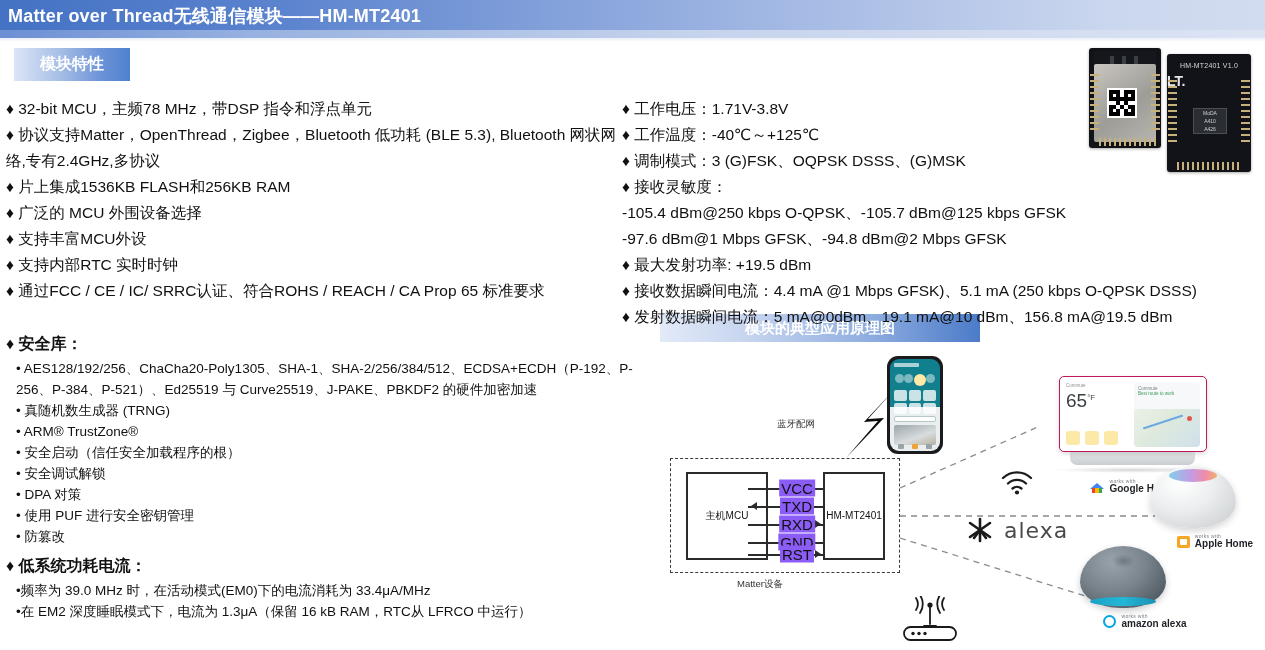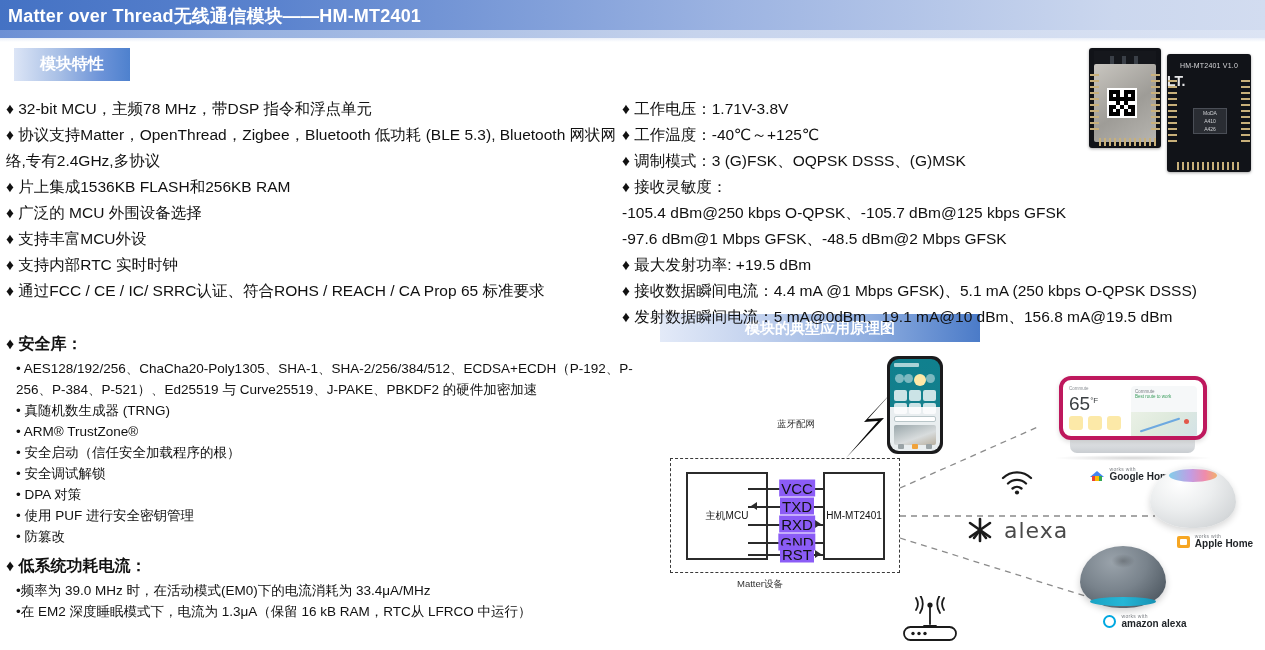--- a/index.html
+++ b/index.html
@@ -180,21 +180,21 @@
   .matterlogo { position: absolute; left: 310px; top: 168px; display: flex; align-items: center; gap: 9px; }
   .matterlogo .mword { font-size: 22px; color: #4a4a4a; letter-spacing: 1px; font-family: "DejaVu Sans", sans-serif; }
 
   
   .dev { position: absolute; }
   .dev-hub  { left: 390px; top: 28px;  width: 175px; }
   .dev-pod  { left: 495px; top: 118px; width: 130px; }
   .dev-echo { left: 425px; top: 198px; width: 130px; }
 
   .hub-screen {
-    width: 148px; height: 64px; background: #fff; border: 4px solid #be185d; border-radius: 12px;
+    width: 148px; height: 76px; background: #fff; border: 1px solid #be185d; border-radius: 5px;
     box-shadow: 0 2px 5px rgba(0,0,0,.14); position: relative; overflow: hidden; margin-left: 14px;
   }
   .hub-screen .hs-l { position:absolute; left:6px; top:6px; width:62px; }
   .hub-temp { font-size:19px; color:#3c4043; font-weight:400; line-height:20px; }
   .hub-temp sup { font-size:8px; }
   .hub-sub { font-size:4.5px; color:#8a8f94; }
   .hub-chips { position:absolute; left:6px; bottom:6px; display:flex; gap:5px; }
   .hub-chips i { width:14px; height:14px; background:#fce9a8; border-radius:3px; display:block; }
   .hub-card { position:absolute; right:6px; top:6px; width:66px; height:64px; background:#f6f8f9; border-radius:4px; overflow:hidden; }
   .hub-card .hc-t { font-size:4.5px; color:#7a7f85; padding:3px 4px 0; }
@@ -277,21 +277,21 @@
     <div class="feat-line line">♦ 支持内部RTC 实时时钟</div>
     <div class="feat-line line">♦ 通过FCC / CE / IC/ SRRC认证、符合ROHS / REACH / CA Prop 65 标准要求</div>
   </div>
 
   <div class="col col-right">
     <div class="feat-line line">♦ 工作电压：1.71V-3.8V</div>
     <div class="feat-line line">♦ 工作温度：-40℃～+125℃</div>
     <div class="feat-line line">♦ 调制模式：3 (G)FSK、OQPSK DSSS、(G)MSK</div>
     <div class="feat-line line">♦ 接收灵敏度：</div>
     <div class="feat-line line">-105.4 dBm@250 kbps O-QPSK、-105.7 dBm@125 kbps GFSK</div>
-    <div class="feat-line line">-97.6 dBm@1 Mbps GFSK、-48.5 dBm@2 Mbps GFSK</div>
+    <div class="feat-line line">-97.6 dBm@1 Mbps GFSK、-94.8 dBm@2 Mbps GFSK</div>
     <div class="feat-line line">♦ 最大发射功率: +19.5 dBm</div>
     <div class="feat-line line">♦ 接收数据瞬间电流：4.4 mA @1 Mbps GFSK)、5.1 mA (250 kbps O-QPSK DSSS)</div>
     <div class="feat-line line">♦ 发射数据瞬间电流：5 mA@0dBm、19.1 mA@10 dBm、156.8 mA@19.5 dBm</div>
   </div>
 
   <div class="col col-sec">
     <div class="sec-title">♦ 安全库：</div>
     <div class="sub-line wrap ind">• AES128/192/256、ChaCha20-Poly1305、SHA-1、SHA-2/256/384/512、ECDSA+ECDH（P-192、P-256、P-384、P-521）、Ed25519 与 Curve25519、J-PAKE、PBKDF2 的硬件加密加速</div>
     <div class="sub-line ind">• 真随机数生成器 (TRNG)</div>
     <div class="sub-line ind">• ARM® TrustZone®</div>

